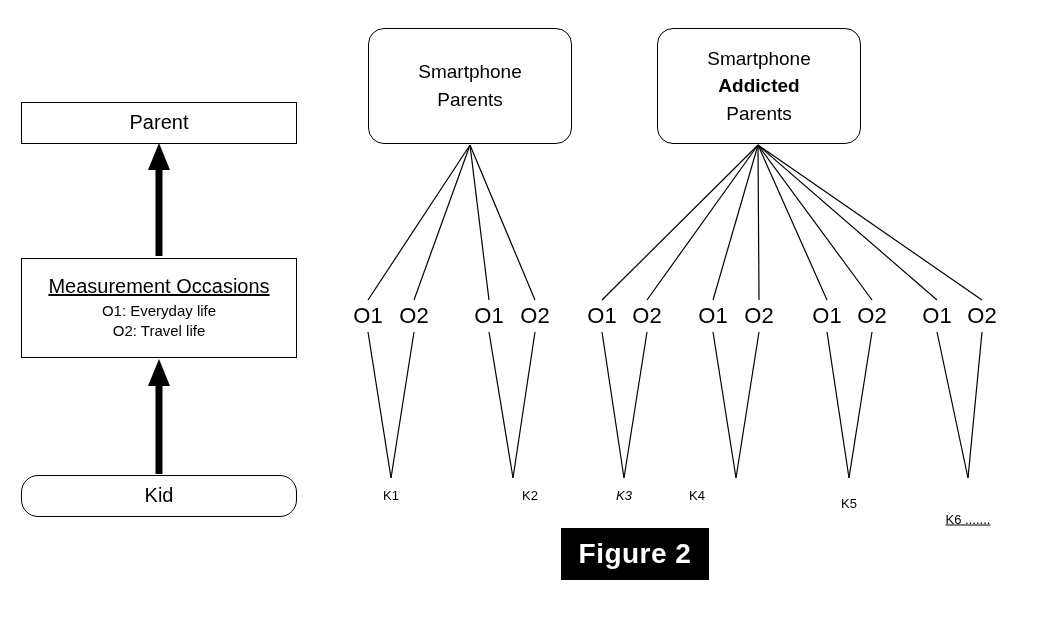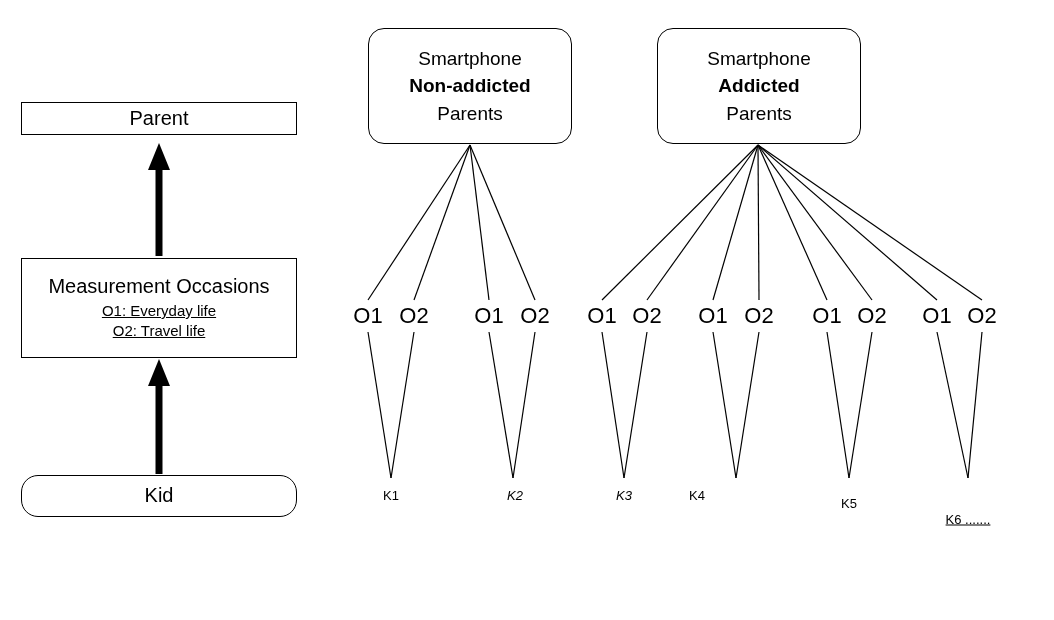--- a/index.html
+++ b/index.html
@@ -36,26 +36,25 @@
     font-size: 20px;
     line-height: 1.18;
     color: #000000;
     white-space: nowrap;
   }
   .box-sub {
     font-size: 15px;
     line-height: 1.32;
     color: #000000;
     white-space: nowrap;
-    text-decoration: underline;
-  }
-  #box-parent  { left: 21px;  top: 102px; width: 276px; height: 33px; }
+  }
+  #box-parent  { left: 21px;  top: 102px; width: 276px; height: 42px; }
   #box-measure { left: 21px;  top: 258px; width: 276px; height: 100px; }
   #box-kid     { left: 21px;  top: 475px; width: 276px; height: 42px; border-radius: 17px; }
-  #box-measure .box-title { margin-bottom: 2px; }
+  #box-measure .box-title { margin-bottom: 2px; text-decoration: underline; }
 
   
   .round-box {
     position: absolute;
     border: 1.6px solid #000000;
     border-radius: 16px;
     background: #ffffff;
     box-sizing: border-box;
     display: flex;
     flex-direction: column;
@@ -167,45 +166,45 @@
     <div class="box-sub">O1: Everyday life</div>
     <div class="box-sub">O2: Travel life</div>
   </div>
 
   <div class="rect-box" id="box-kid">
     <div class="box-title">Kid</div>
   </div>
 
   <div class="round-box" id="group-nonaddicted">
     <div class="round-line">Smartphone</div>
-    <div class="round-line strong">Non-addicted</div>
     <div class="round-line">Parents</div>
   </div>
 
   <div class="round-box" id="group-addicted">
     <div class="round-line">Smartphone</div>
     <div class="round-line strong">Addicted</div>
     <div class="round-line">Parents</div>
   </div>
 
   <div id="node-labels">
       <div class="node-label" style="left: 368px; top: 316px;">O1</div>
       <div class="node-label" style="left: 414px; top: 316px;">O2</div>
       <div class="node-label kid-label" style="left: 391px; top: 495px;">K1</div>
       <div class="node-label" style="left: 489px; top: 316px;">O1</div>
       <div class="node-label" style="left: 535px; top: 316px;">O2</div>
-      <div class="node-label kid-label" style="left: 515px; top: 495px; font-style: italic;">K2</div>
+      <div class="node-label kid-label" style="left: 530px; top: 495px;">K2</div>
       <div class="node-label" style="left: 602px; top: 316px;">O1</div>
       <div class="node-label" style="left: 647px; top: 316px;">O2</div>
       <div class="node-label kid-label" style="left: 624px; top: 495px; font-style: italic;">K3</div>
       <div class="node-label" style="left: 713px; top: 316px;">O1</div>
       <div class="node-label" style="left: 759px; top: 316px;">O2</div>
       <div class="node-label kid-label" style="left: 697px; top: 495px;">K4</div>
       <div class="node-label" style="left: 827px; top: 316px;">O1</div>
       <div class="node-label" style="left: 872px; top: 316px;">O2</div>
       <div class="node-label kid-label" style="left: 849px; top: 495px; margin-top: 8px;">K5</div>
       <div class="node-label" style="left: 937px; top: 316px;">O1</div>
       <div class="node-label" style="left: 982px; top: 316px;">O2</div>
       <div class="node-label kid-label" style="left: 968px; top: 519px; text-decoration: underline;">K6 .......</div>
     </div>
 
+  <div id="figure-caption">Figure 2</div>
 
 </div>
 
 </body></html>

